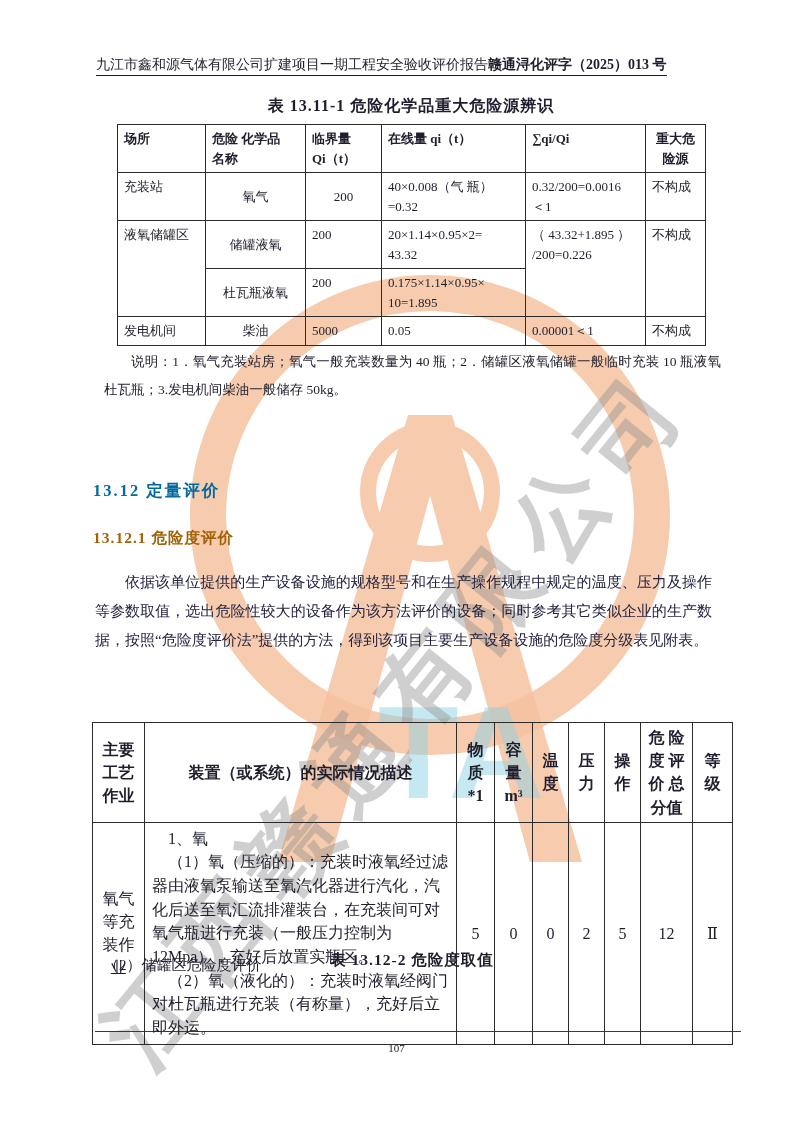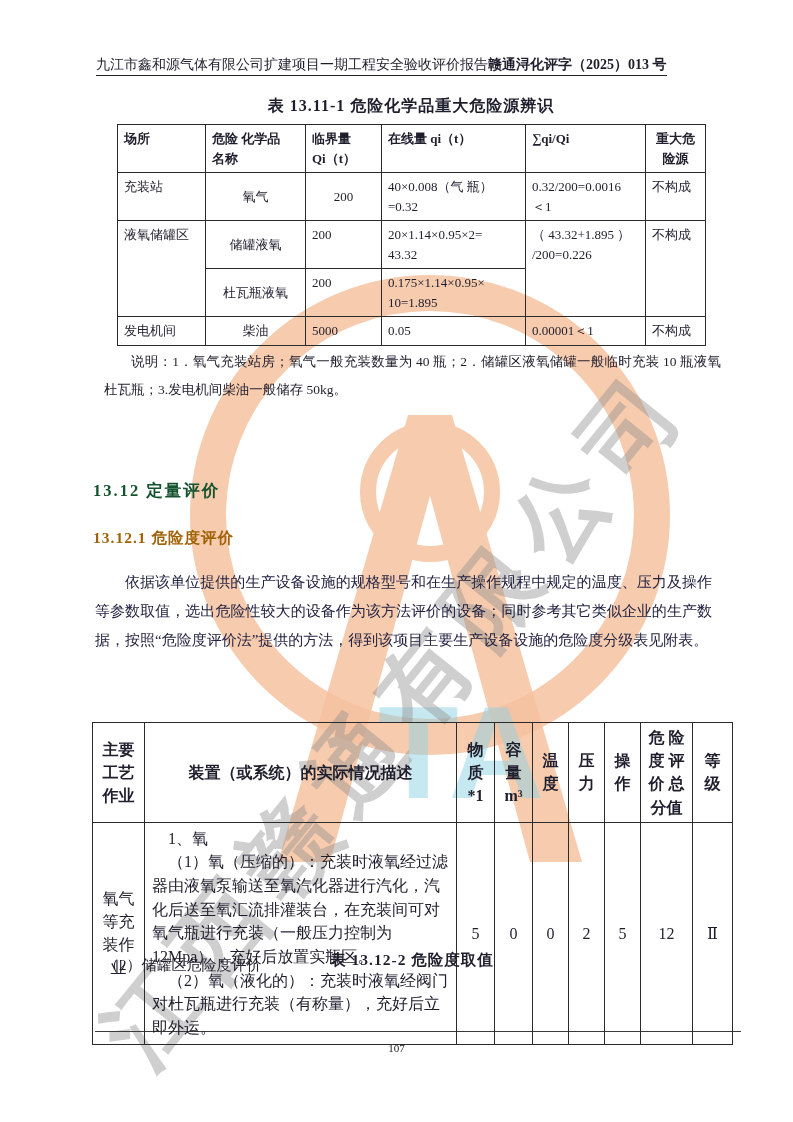--- a/index.html
+++ b/index.html
@@ -18,21 +18,21 @@
   table{border-collapse:collapse;table-layout:fixed;}
   .t1{position:absolute;top:124px;left:117px;width:588px;font-size:13px;}
   .t1 th,.t1 td{border:1.5px solid #2b2b2b;padding:4px 6px;vertical-align:top;line-height:1.5;white-space:pre-line;font-weight:normal;text-align:left;}
   .t1 th{font-weight:bold;}
   .t1 .c-center{text-align:center;}
   .t1 .v-mid{vertical-align:middle;}
 
   .note{position:absolute;top:348px;left:104px;width:617px;font-size:13.5px;line-height:2.05;text-indent:2em;text-align:justify;margin:0;}
   .concl{position:absolute;top:408px;left:95px;width:617px;font-size:15px;line-height:1.95;text-indent:2em;text-align:justify;margin:0;color:#232342;}
 
-  .h1{position:absolute;top:480px;left:93px;font-size:16.5px;font-weight:bold;letter-spacing:2px;margin:0;color:#14532d;}
+  .h1{position:absolute;top:480px;left:93px;font-size:16.5px;font-weight:bold;letter-spacing:2px;margin:0;color:#0369a1;}
   .h2{position:absolute;top:528px;left:93px;font-size:15.5px;font-weight:bold;letter-spacing:1px;margin:0;color:#a16207;}
   .method{position:absolute;top:568px;left:95px;width:617px;font-size:15px;line-height:1.93;text-indent:2em;text-align:justify;margin:0;color:#232342;}
 
   .t2-title{position:absolute;top:698px;left:92px;width:640px;text-align:center;font-weight:bold;font-size:15.5px;letter-spacing:1px;}
   .t2{position:absolute;top:722px;left:92px;width:640px;font-size:16px;}
   .t2 th,.t2 td{border:1.5px solid #2b2b2b;padding:3px 4px;line-height:1.45;white-space:pre-line;}
   .t2 th{font-weight:bold;text-align:center;vertical-align:middle;}
   .t2 td{text-align:center;vertical-align:middle;}
   .t2 td.desc{text-align:left;vertical-align:top;padding:4px 7px;line-height:1.48;}
 

